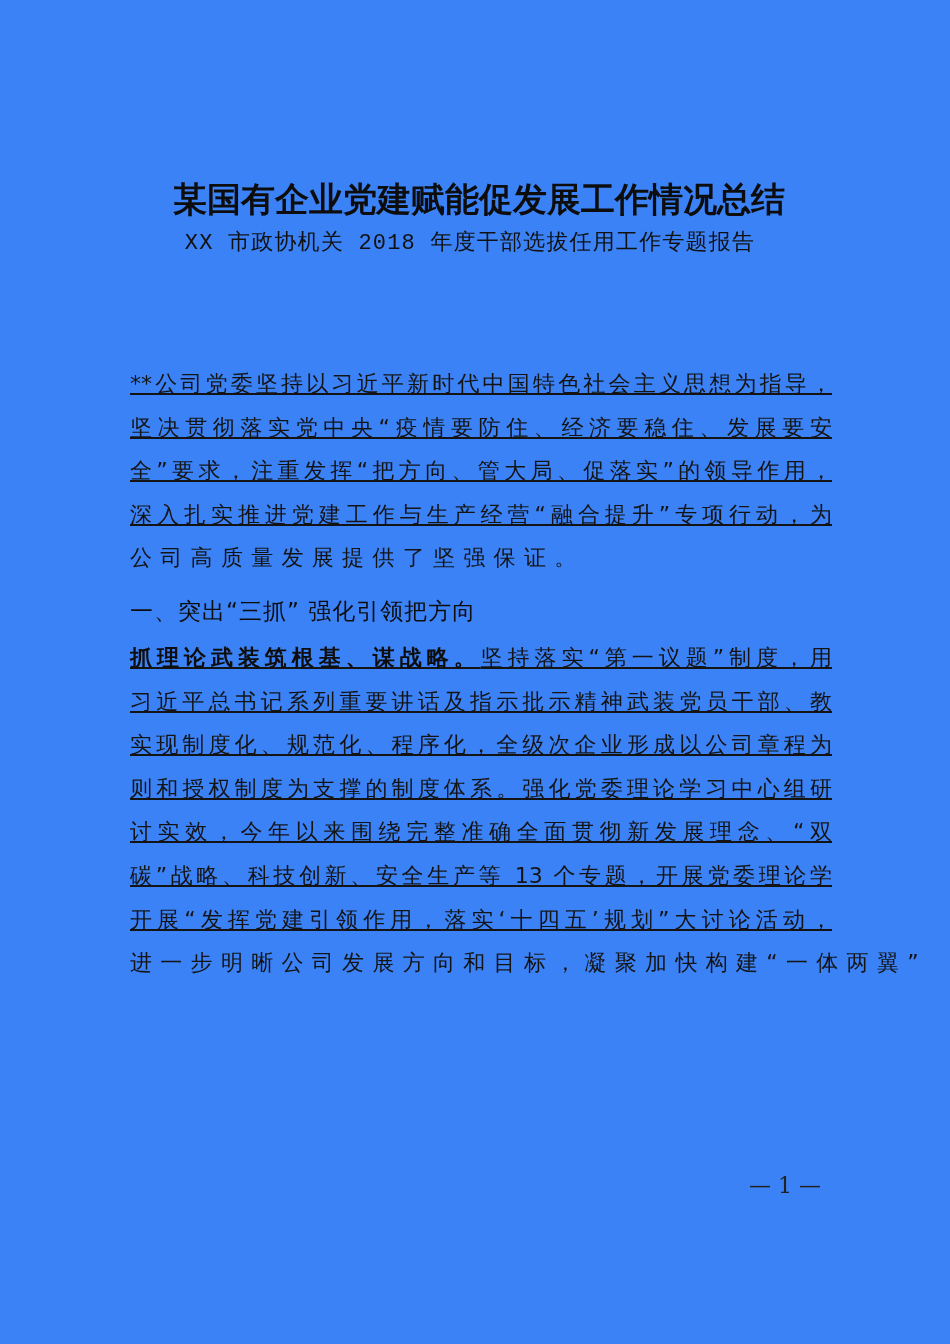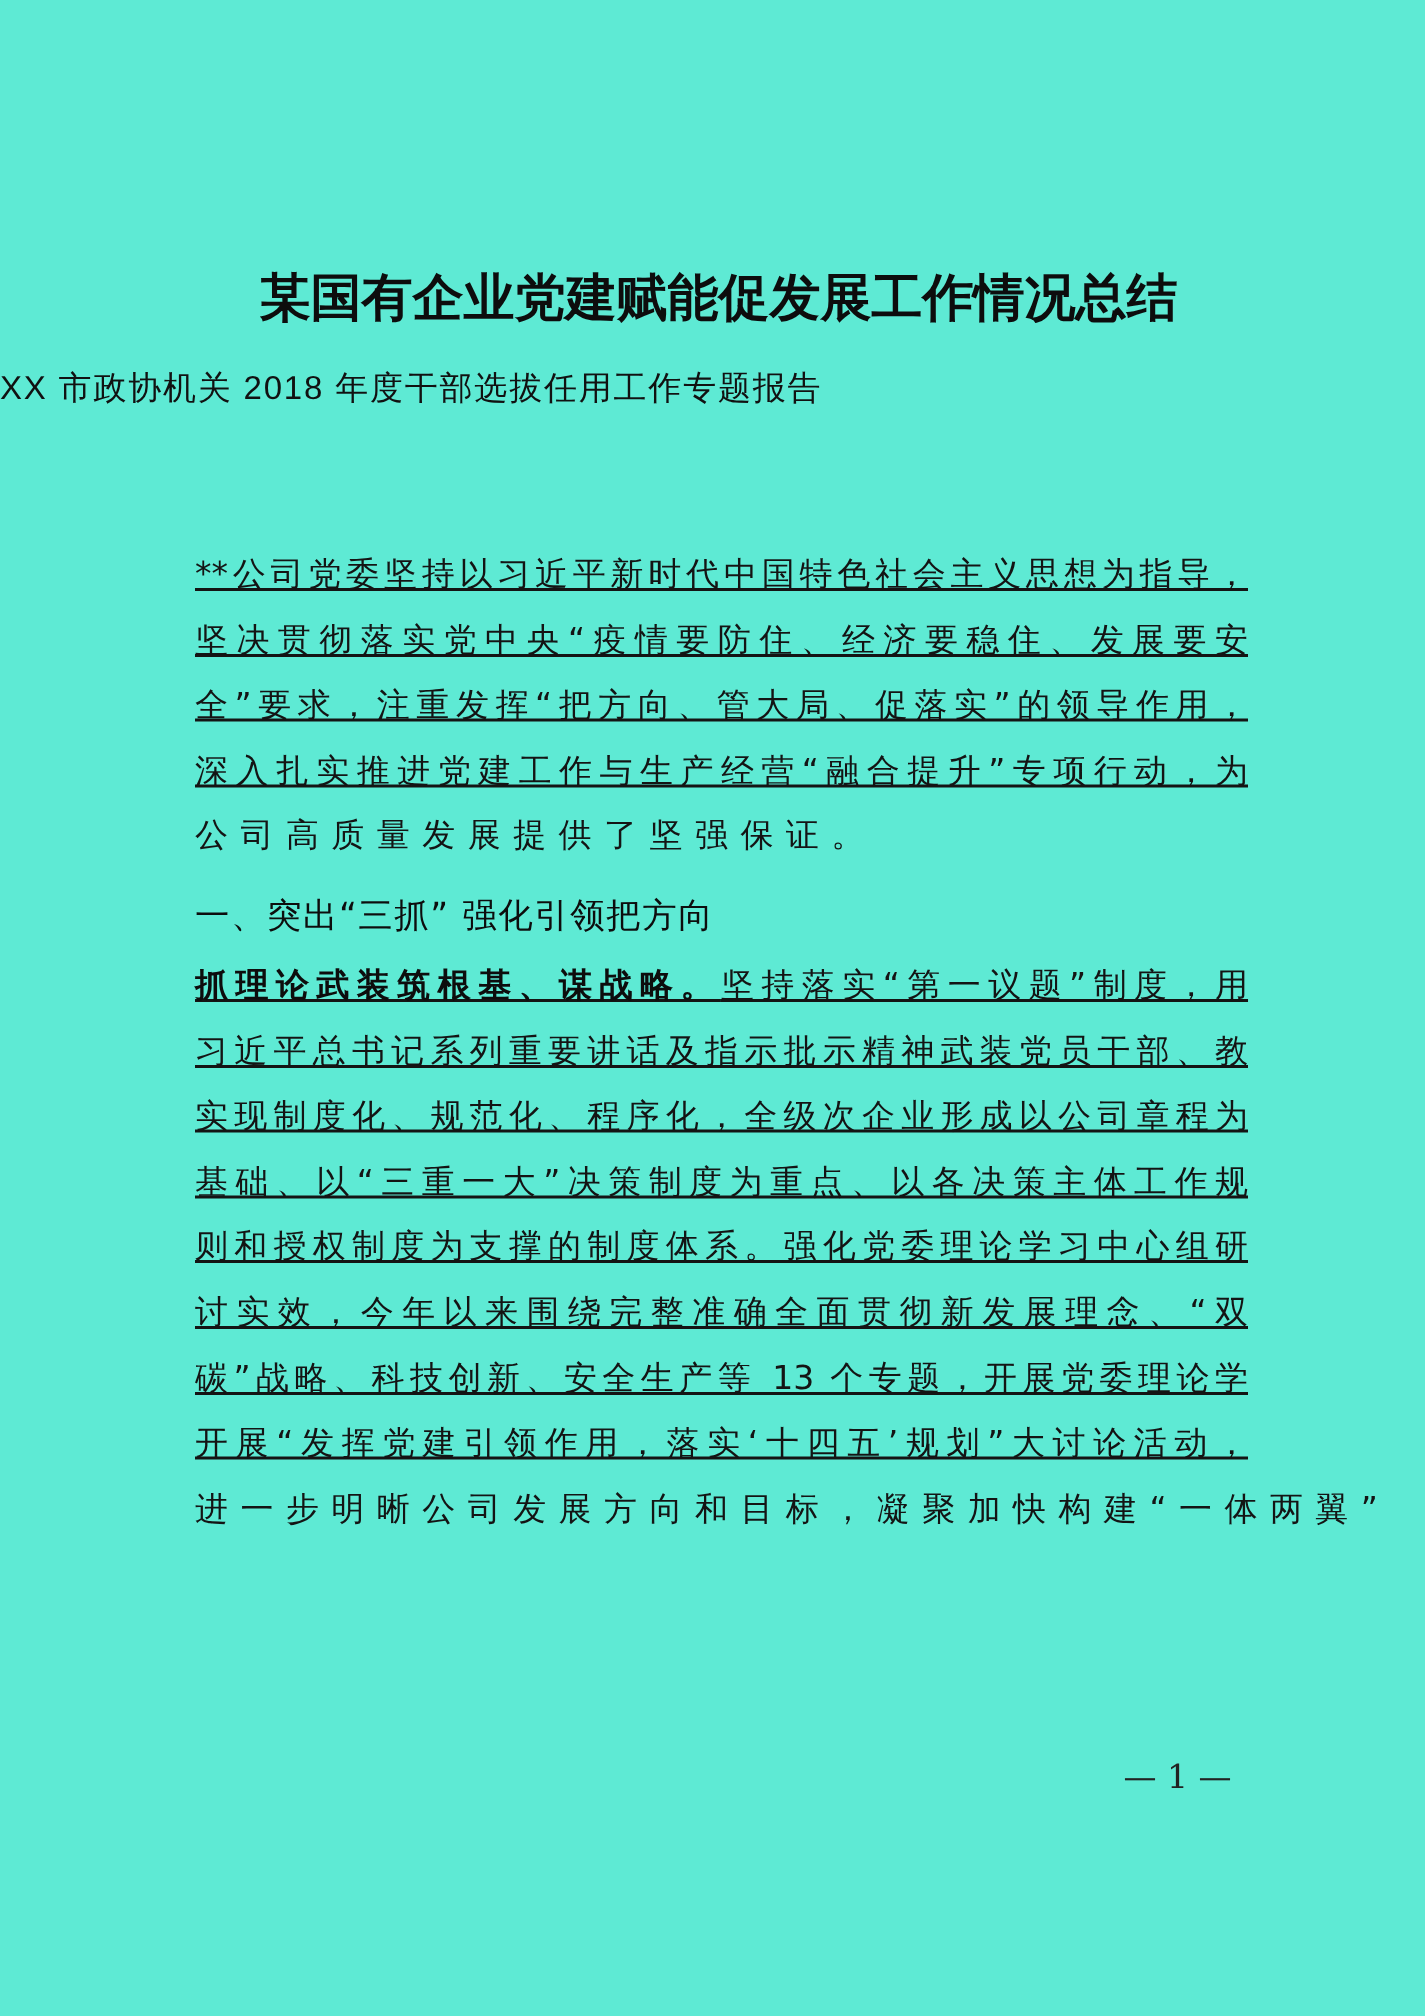--- a/index.html
+++ b/index.html
@@ -13,49 +13,48 @@
       position: relative;
       overflow: hidden;
       font-family: "DejaVu Serif", "Liberation Serif", serif;
       color: #111111;
     }
     .page {
       position: absolute;
       left: 0; top: 0;
       width: 950px;
       height: 1344px;
-      background: #5eead4;
+      background: #3b82f6;
     }
     .title {
       position: absolute;
       left: 0;
       width: 958px;
       top: 176px;
       text-align: center;
       font-family: "DejaVu Serif", "Liberation Serif", serif;
       font-weight: bold;
       font-size: 34px;
       line-height: 46px;
       letter-spacing: 0px;
       color: #0d0d0d;
       white-space: nowrap;
     }
     .subtitle {
       position: absolute;
       left: 0;
       width: 940px;
       top: 228px;
-      text-align: left;
-      font-family: Liberation Sans, sans-serif;
+      text-align: center;
+      font-family: Liberation Mono, monospace;
       font-size: 22px;
       line-height: 32px;
       letter-spacing: 1.2px;
       color: #111111;
       white-space: nowrap;
-      margin-top: 15px;
     }
     .body-block {
       position: absolute;
       left: 130px;
       width: 702px;
       font-family: "DejaVu Sans", "Liberation Sans", sans-serif;
       font-size: 22px;
       line-height: 43.6px;
       color: #141414;
     }
@@ -117,21 +116,20 @@
     <span class="line justify">深入扎实推进党建工作与生产经营“融合提升”专项行动，为</span>
     <span class="line">公司高质量发展提供了坚强保证。</span>
   </div>
 
   <div class="heading1">一、突出“三抓”  强化引领把方向</div>
 
   <div class="body-block para2">
     <span class="line justify"><span class="lead">抓理论武装筑根基、谋战略。</span><span>坚持落实“第一议题”制度，用</span></span>
     <span class="line justify">习近平总书记系列重要讲话及指示批示精神武装党员干部、教</span>
     <span class="line justify">实现制度化、规范化、程序化，全级次企业形成以公司章程为</span>
-    <span class="line justify">基础、以“三重一大”决策制度为重点、以各决策主体工作规</span>
     <span class="line justify">则和授权制度为支撑的制度体系。强化党委理论学习中心组研</span>
     <span class="line justify">讨实效，今年以来围绕完整准确全面贯彻新发展理念、“双</span>
     <span class="line justify">碳”战略、科技创新、安全生产等 13 个专题，开展党委理论学</span>
     <span class="line justify">开展“发挥党建引领作用，落实‘十四五’规划”大讨论活动，</span>
     <span class="line">进一步明晰公司发展方向和目标，凝聚加快构建“一体两翼”</span>
   </div>
 
   <div class="page-number">— 1 —</div>
 
 </div>

